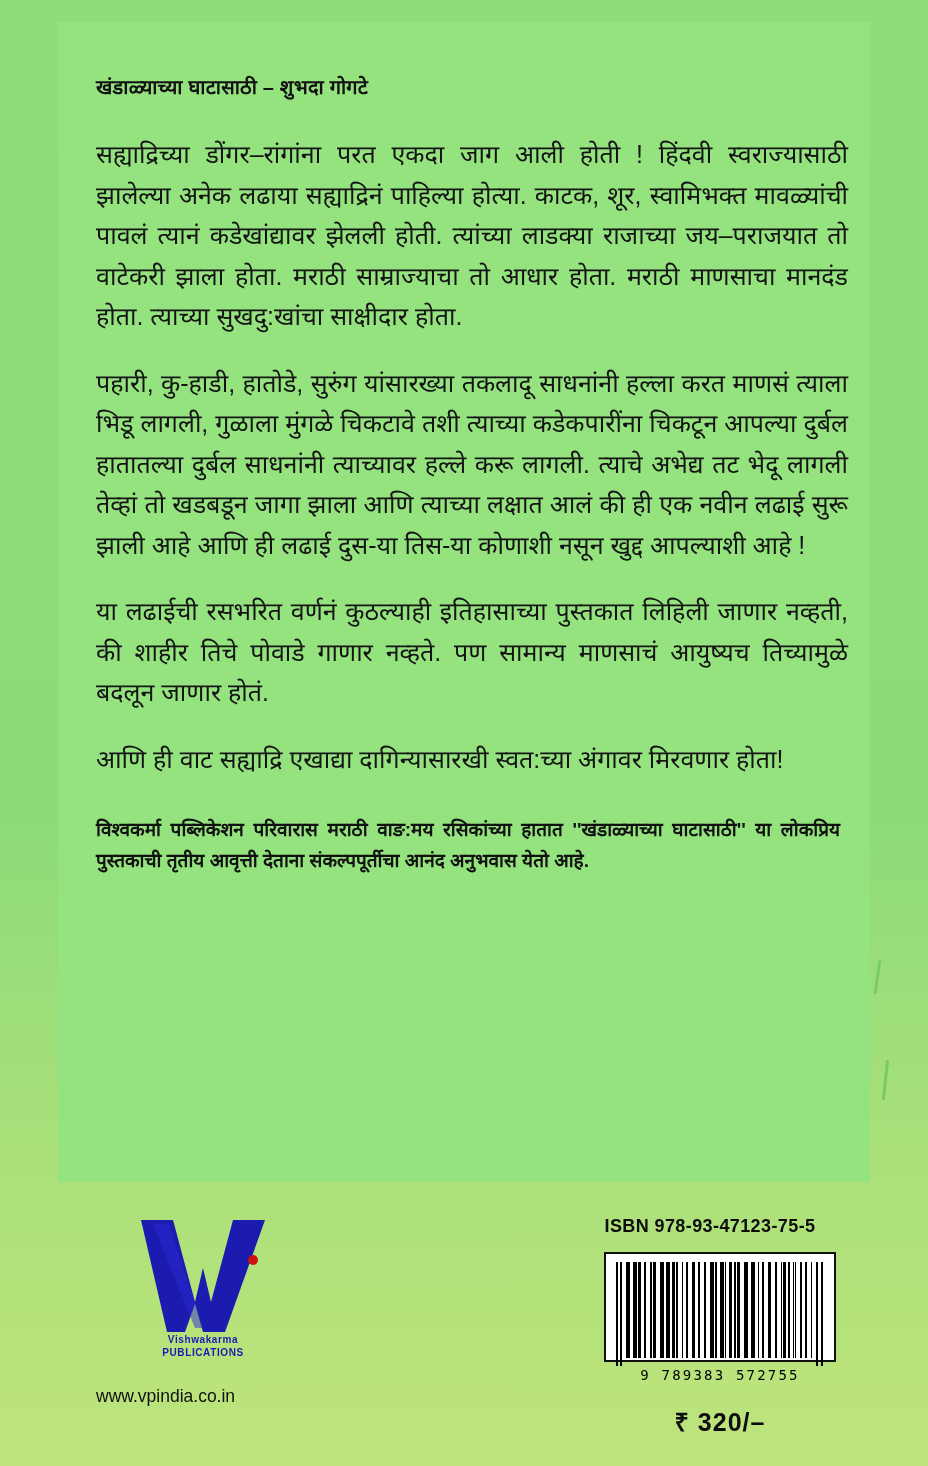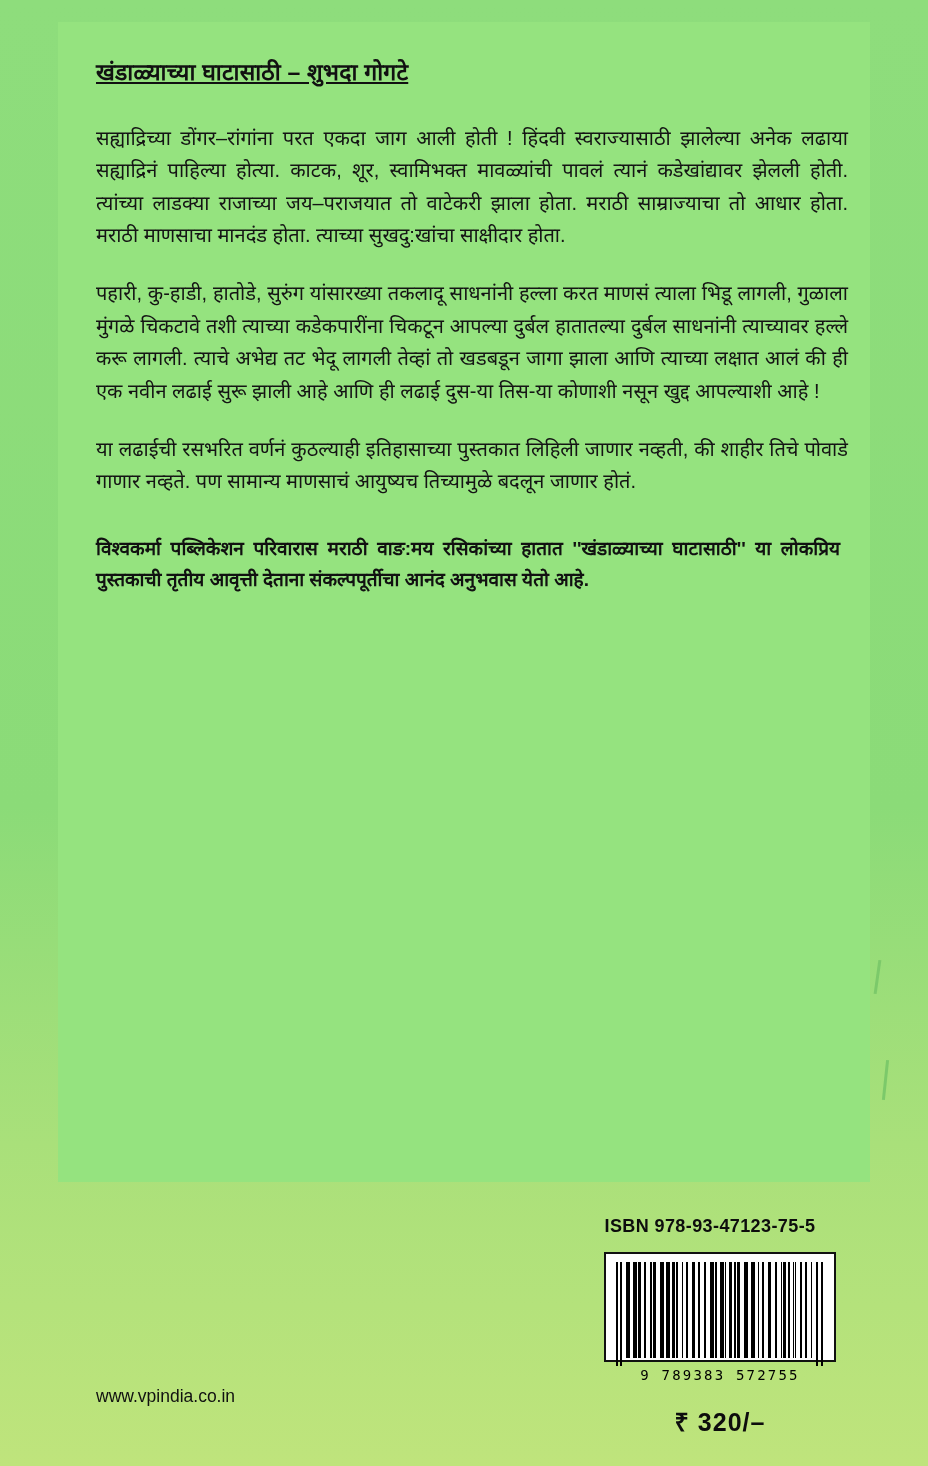--- a/index.html
+++ b/index.html
@@ -31,29 +31,28 @@
     box-sizing: border-box;
   }
   .content {
     position: absolute;
     left: 96px;
     top: 58px;
     width: 752px;
   }
   .title {
     font-weight: bold;
-    font-size: 23px;
+    font-size: 20px;
     color: #111;
     letter-spacing: 0.2px;
-    margin: 0 0 34px 0;
+    margin: 16px 0 34px 0;
     line-height: 1.3;
-    text-decoration: underline;
   }
   .para {
-    font-size: 20px;
+    font-size: 25px;
     line-height: 1.62;
     color: #141414;
     margin: 0 0 26px 0;
     text-align: justify;
     text-justify: inter-word;
   }
   .para.last-block {
     margin-bottom: 0;
   }
   .publisher-note {
@@ -173,26 +172,40 @@
 <div class="page">
 
   <div class="text-panel"></div>
 
   <div class="content">
     <h1 class="title">खंडाळ्याच्या घाटासाठी – शुभदा गोगटे</h1>
 
     <p class="para">सह्याद्रिच्या डोंगर–रांगांना परत एकदा जाग आली होती ! हिंदवी स्वराज्यासाठी झालेल्या अनेक लढाया सह्याद्रिनं पाहिल्या होत्या. काटक, शूर, स्वामिभक्त मावळ्यांची पावलं त्यानं कडेखांद्यावर झेलली होती. त्यांच्या लाडक्या राजाच्या जय–पराजयात तो वाटेकरी झाला होता. मराठी साम्राज्याचा तो आधार होता. मराठी माणसाचा मानदंड होता. त्याच्या सुखदु:खांचा साक्षीदार होता.</p>
     <p class="para">पहारी, कु-हाडी, हातोडे, सुरुंग यांसारख्या तकलादू साधनांनी हल्ला करत माणसं त्याला भिडू लागली, गुळाला मुंगळे चिकटावे तशी त्याच्या कडेकपारींना चिकटून आपल्या दुर्बल हातातल्या दुर्बल साधनांनी त्याच्यावर हल्ले करू लागली. त्याचे अभेद्य तट भेदू लागली तेव्हां तो खडबडून जागा झाला आणि त्याच्या लक्षात आलं की ही एक नवीन लढाई सुरू झाली आहे आणि ही लढाई दुस-या तिस-या कोणाशी नसून खुद्द आपल्याशी आहे !</p>
     <p class="para">या लढाईची रसभरित वर्णनं कुठल्याही इतिहासाच्या पुस्तकात लिहिली जाणार नव्हती, की शाहीर तिचे पोवाडे गाणार नव्हते. पण सामान्य माणसाचं आयुष्यच तिच्यामुळे बदलून जाणार होतं.</p>
+    <p class="para last-block">आणि ही वाट सह्याद्रि एखाद्या दागिन्यासारखी स्वत:च्या अंगावर मिरवणार होता!</p>
 
     <p class="publisher-note">विश्वकर्मा पब्लिकेशन परिवारास मराठी वाङ:मय रसिकांच्या हातात ''खंडाळ्याच्या घाटासाठी'' या लोकप्रिय पुस्तकाची तृतीय आवृत्ती देताना संकल्पपूर्तीचा आनंद अनुभवास येतो आहे.</p>
   </div>
 
   <div class="footer">
 
+    <div class="logo-block">
+      <div class="logo-mark">
+        <svg class="logo-v-svg" width="140" height="120" viewBox="0 0 140 120" xmlns="http://www.w3.org/2000/svg" aria-hidden="true">
+          <path d="M8 4 L40 4 L62 86 L70 52 L78 86 L100 4 L132 4 L92 116 L70 116 L62 88 L52 116 L34 116 Z" fill="#1b1bb0"></path>
+          <path d="M20 8 L36 8 L70 112 L62 112 Z" fill="#2a2ad0" opacity="0.5"></path>
+          <circle cx="120" cy="44" r="5" fill="#cc1111"></circle>
+        </svg>
+      </div>
+      <div class="logo-words">
+        <span>Vishwakarma</span><br>
+        <span>PUBLICATIONS</span>
+      </div>
+    </div>
 
     <div class="website">www.vpindia.co.in</div>
 
     <div class="isbn">ISBN 978-93-47123-75-5</div>
 
     <div class="barcode-box">
       <div class="bars" id="bars">
           <i style="left: 2px; width: 2px;"></i>
           <i style="left: 6px; width: 2px;"></i>
           <i class="short" style="left: 12px; width: 4px;"></i>

